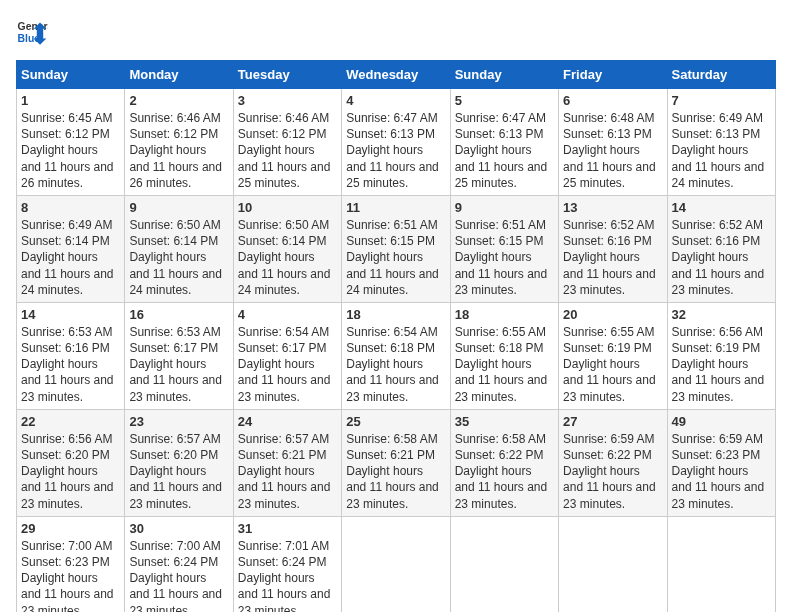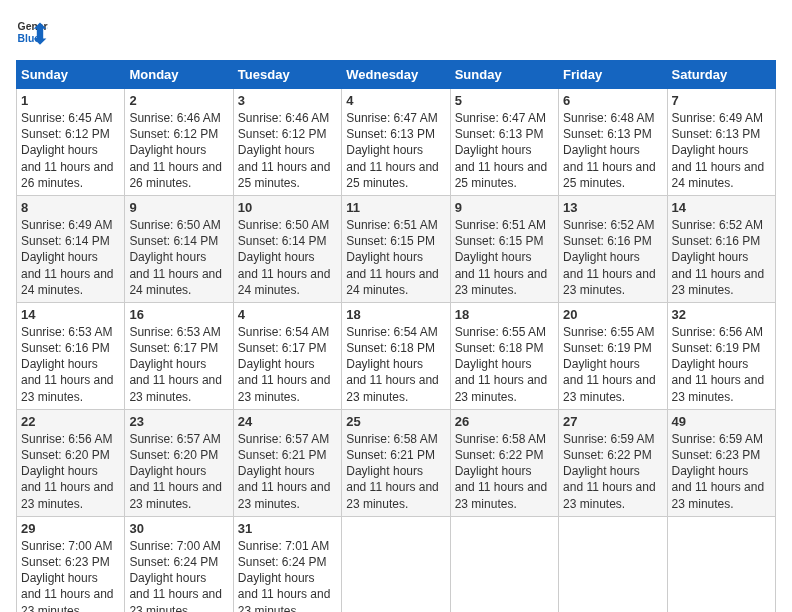--- a/index.html
+++ b/index.html
@@ -210,21 +210,21 @@
         </td>
         <td>
           <span class="day-num">24</span>
           <div class="day-detail">Sunrise: 6:57 AM<br>Sunset: 6:21 PM<br>Daylight hours<br>and 11 hours and 23 minutes.</div>
         </td>
         <td>
           <span class="day-num">25</span>
           <div class="day-detail">Sunrise: 6:58 AM<br>Sunset: 6:21 PM<br>Daylight hours<br>and 11 hours and 23 minutes.</div>
         </td>
         <td>
-          <span class="day-num">26</span>
+          <span class="day-num">35</span>
           <div class="day-detail">Sunrise: 6:58 AM<br>Sunset: 6:22 PM<br>Daylight hours<br>and 11 hours and 23 minutes.</div>
         </td>
         <td>
           <span class="day-num">27</span>
           <div class="day-detail">Sunrise: 6:59 AM<br>Sunset: 6:22 PM<br>Daylight hours<br>and 11 hours and 23 minutes.</div>
         </td>
         <td>
           <span class="day-num">49</span>
           <div class="day-detail">Sunrise: 6:59 AM<br>Sunset: 6:23 PM<br>Daylight hours<br>and 11 hours and 23 minutes.</div>
         </td>

